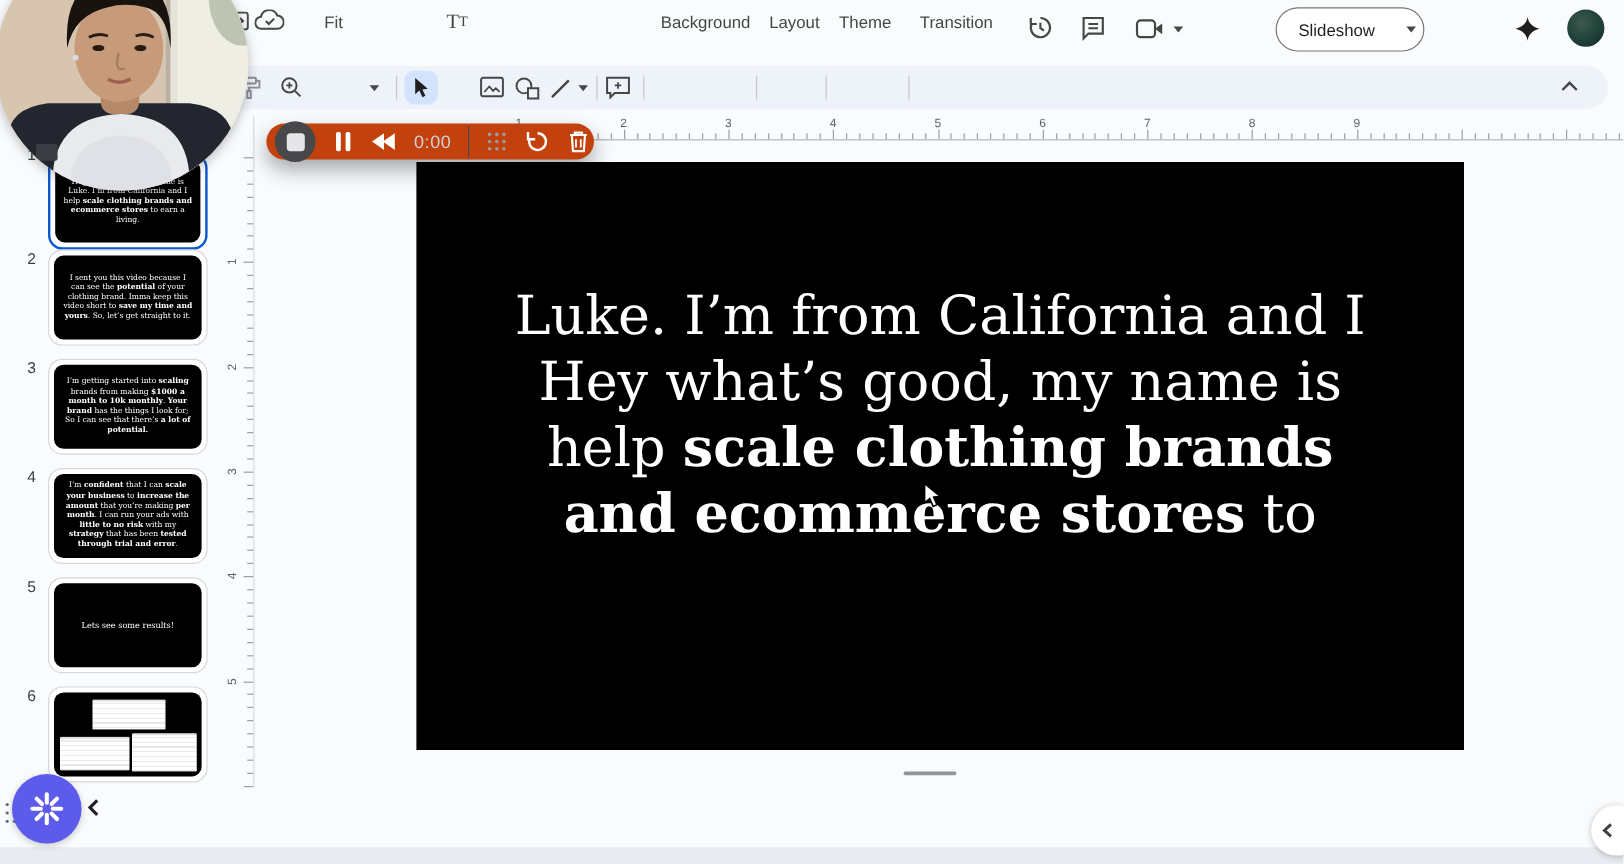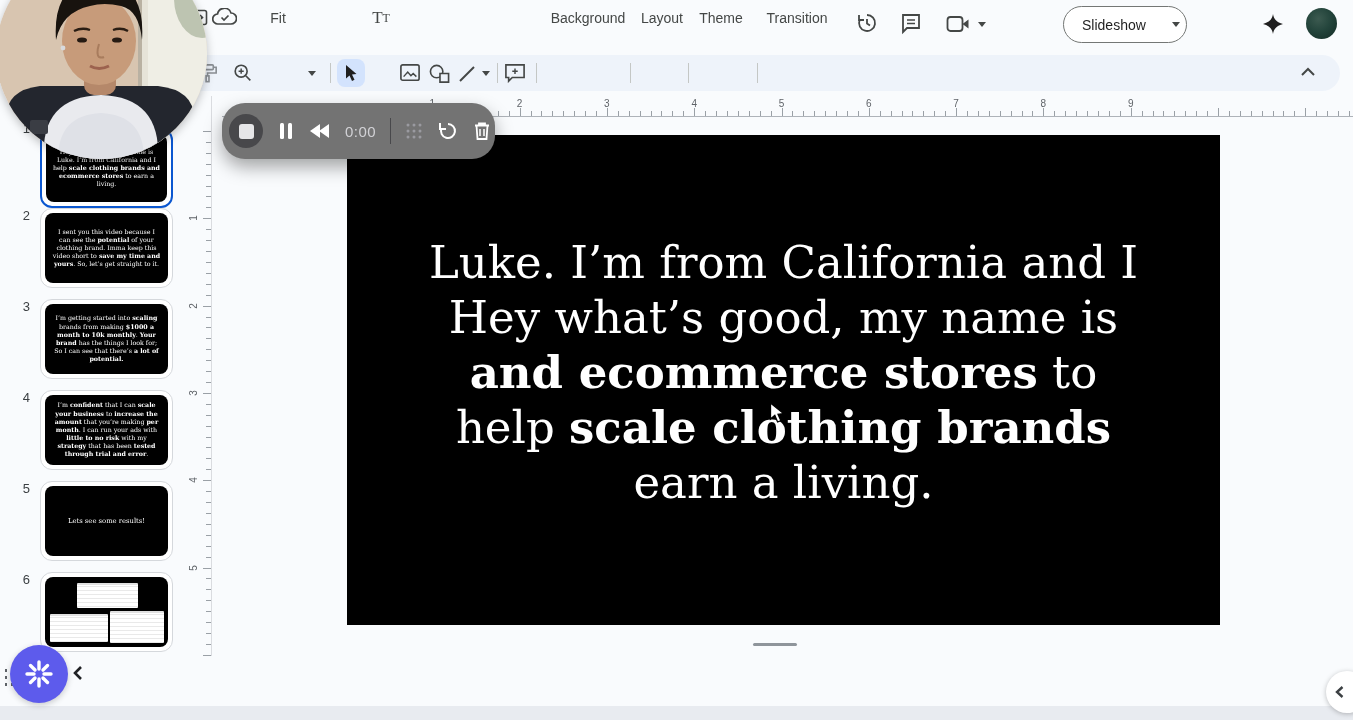--- a/index.html
+++ b/index.html
@@ -48,21 +48,21 @@
      background-image:linear-gradient(#e0e0e0 0 2px, transparent 2px), repeating-linear-gradient(#fff 0 3px, #e9e9e9 3px 4px); }
 
   
   .slide { position:absolute; left:347px; top:135px; width:873px; height:490px; background:#000; }
   .slide-text { position:absolute; left:30px; top:100px; width:813px; text-align:center;
      font-family:"DejaVu Serif", serif; font-size:45px; line-height:55px; color:#fff; }
   .slide-text .seg-b { font-weight:700; }
   .notes-handle { position:absolute; left:753px; top:643px; width:44px; height:3px; border-radius:2px; background:#8f959b; }
 
   
-  .recorder { position:absolute; left:222px; top:103px; width:273px; height:56px; background:#737373; border-radius:23px;
+  .recorder { position:absolute; left:222px; top:103px; width:273px; height:30px; background:#c2410c; border-radius:23px;
      display:flex; align-items:center; box-shadow:0 8px 18px rgba(0,0,0,.35); z-index:50; }
   .rec-stop { width:34px; height:34px; margin-left:7px; border-radius:50%; background:#48484b; display:flex; align-items:center; justify-content:center; }
   .rec-stop .sq { width:15px; height:15px; border-radius:3px; background:#e6e6e8; }
   .rec-time { color:#d2d2d6; font-size:15px; margin-left:14px; letter-spacing:.5px; }
   .rec-sep { width:1px; height:26px; background:#48484b; margin-left:14px; }
   .rec-ico { display:flex; align-items:center; justify-content:center; }
 
   
   .webcam { position:absolute; left:-4px; top:-52px; width:211px; height:211px; border-radius:50%; overflow:hidden;
      box-shadow:0 3px 10px rgba(0,0,0,.25); z-index:60; }
@@ -240,23 +240,22 @@
         <div class="mini-table" style="left:4%; top:53%; width:47%; height:40%;"></div>
         <div class="mini-table" style="left:53%; top:49%; width:44%; height:46%;"></div>
       </div>
     </div>
   </div>
 
   <div class="slide">
     <div class="slide-text">
       <div><span>Luke. I’m from California and I</span></div>
       <div><span>Hey what’s good, my name is</span></div>
+      <div><span>help </span><span class="seg-b">scale clothing brands</span></div>
       <div><span class="seg-b">and ecommerce stores</span><span> to</span></div>
-      <div><span>help </span><span class="seg-b">scale clothing brands</span></div>
-      <div><span>earn a living.</span></div>
     </div>
   </div>
   <div class="notes-handle"></div>
 
   <div class="recorder">
     <div class="rec-stop">
         <div class="sq"></div>
       </div>
     <svg class="rec-ico" style="margin-left:16px;" width="14" height="18" viewBox="0 0 14 18">
       <rect x="1" y="1" width="4" height="16" rx="1.5" fill="#fff"></rect>

